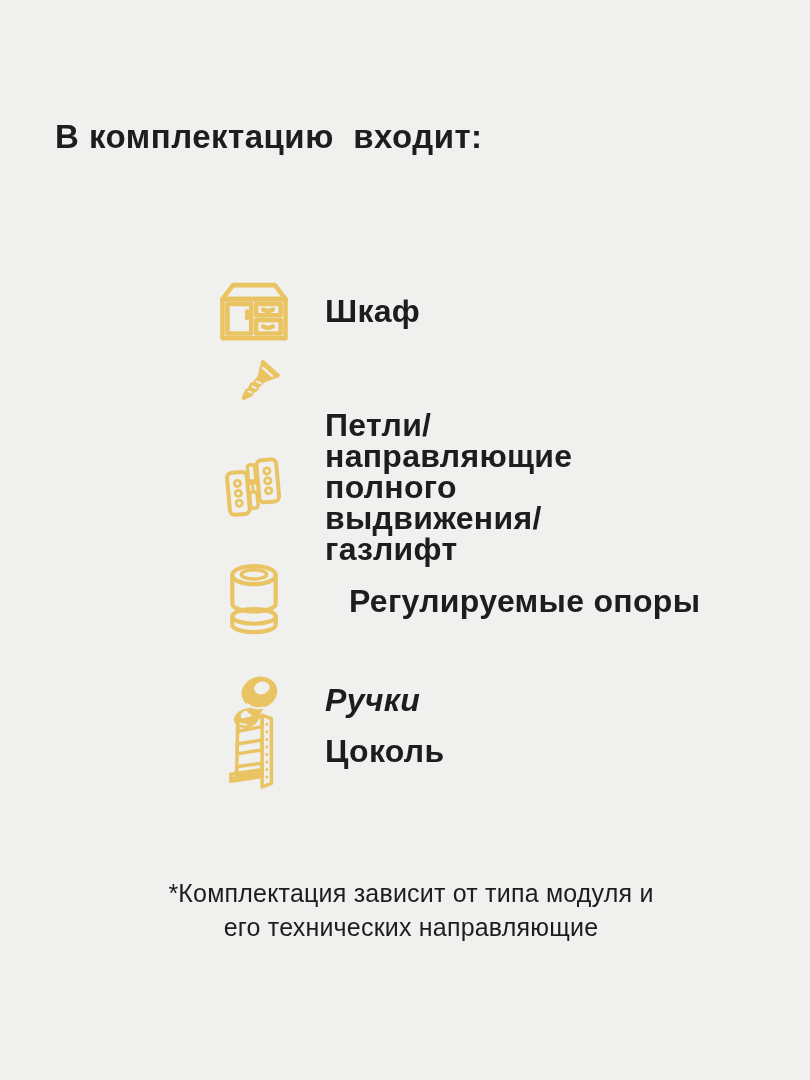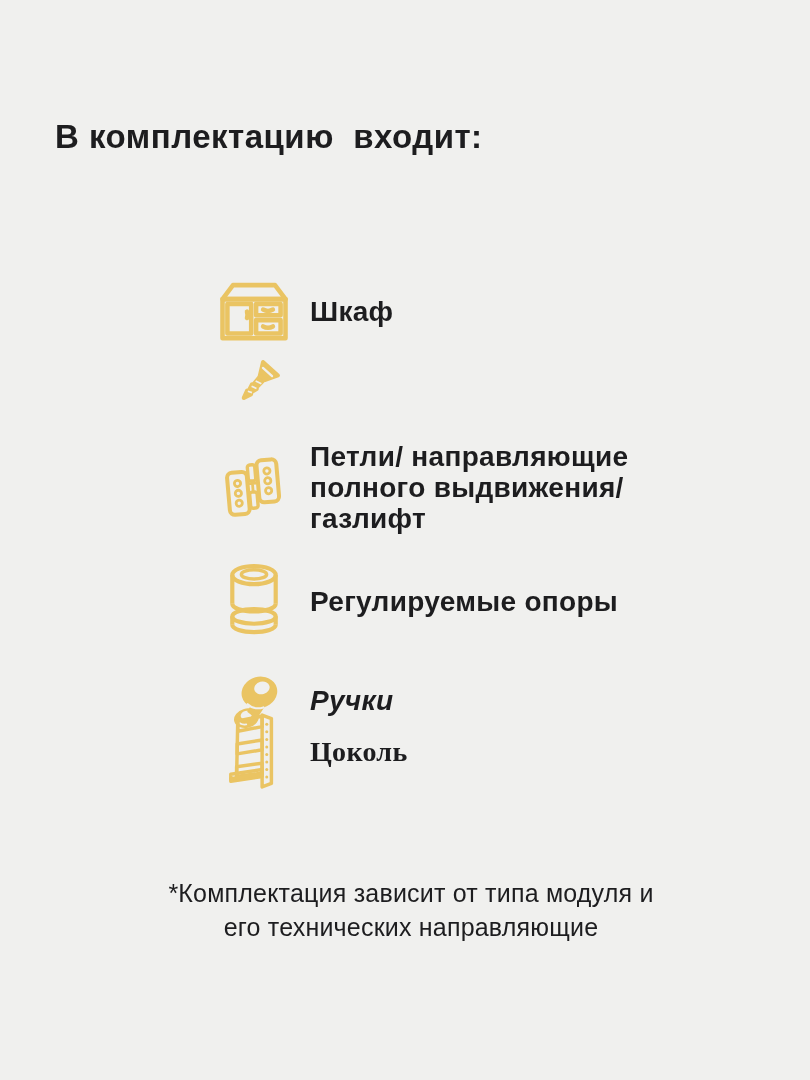--- a/index.html
+++ b/index.html
@@ -28,22 +28,22 @@
   }
   .icon-box{
     width:72px;
     flex:0 0 72px;
     display:flex;
     align-items:center;
     justify-content:center;
   }
   .icon-box svg{overflow:visible;display:block;}
   .label{
-    margin-left:20px;
-    font-size:28px;
+    margin-left:35px;
+    font-size:32px;
     font-weight:700;
     letter-spacing:.3px;
     color:#1d1d1f;
     white-space:nowrap;
     line-height:31px;
   }
   .label.wrap{
     white-space:normal;
     width:320px;
   }
@@ -114,21 +114,21 @@
           <circle cx="24" cy="80" r="5" stroke-width="4.5"></circle>
           <circle cx="73" cy="32" r="5" stroke-width="4.5"></circle>
           <circle cx="73" cy="48" r="5" stroke-width="4.5"></circle>
           <circle cx="73" cy="64" r="5" stroke-width="4.5"></circle>
         </g>
       </svg>
     </span>
     <div class="label wrap">Петли/ направляющие полного выдвижения/ газлифт</div>
   </div>
 
-  <div class="row" style="top:563px;height:76px;">
+  <div class="row" style="top:563px;height:76px;gap:24px;">
     <span class="icon-box">
       <svg width="56" height="76" viewBox="0 0 80 108" aria-hidden="true">
         <g fill="none" stroke="#eac463" stroke-width="6">
           <ellipse cx="40" cy="17" rx="31" ry="13"></ellipse>
           <ellipse cx="40" cy="16" rx="18" ry="6.5" stroke-width="5"></ellipse>
           <line x1="9" y1="17" x2="9" y2="58"></line>
           <line x1="71" y1="17" x2="71" y2="58"></line>
           <path d="M9,58 a31,11 0 0 0 62,0"></path>
           <ellipse cx="40" cy="76" rx="31" ry="10.5"></ellipse>
           <line x1="9" y1="76" x2="9" y2="88"></line>
@@ -150,21 +150,21 @@
           <ellipse cx="62" cy="40" rx="30" ry="26" fill="#eac463"></ellipse>
           <ellipse cx="68" cy="34" rx="13" ry="10.5" fill="#f0f0ee"></ellipse>
           <path d="M38,54 a26,22 0 0 0 24,12" stroke="#f0f0ee" stroke-width="3.5" fill="none" stroke-linecap="round"></path>
           <path d="M15,76 a15,11 0 0 0 12,10" stroke="#f0f0ee" stroke-width="3" fill="none" stroke-linecap="round"></path>
         </g>
       </svg>
     </span>
     <div class="label">Ручки</div>
   </div>
 
-  <div class="row" style="top:712px;height:78px;font-family:Liberation Serif, serif;">
+  <div class="row" style="top:712px;height:78px;">
     <span class="icon-box">
       <svg width="58" height="80" viewBox="0 0 100 136" aria-hidden="true">
         <g fill="none" stroke="#eac463" stroke-width="6" stroke-linejoin="round" stroke-linecap="round">
           <polygon points="64,6 80,12 80,124 64,130"></polygon>
           <polygon points="22,16 64,8 64,26 22,34"></polygon>
           <polygon points="21,56 64,49 64,66 21,73"></polygon>
           <polygon points="20,95 64,89 64,106 20,112"></polygon>
           <line x1="22" y1="16" x2="20" y2="112"></line>
           <polygon points="10,108 64,100 64,112 10,120"></polygon>
           <line x1="10" y1="116" x2="64" y2="108"></line>

